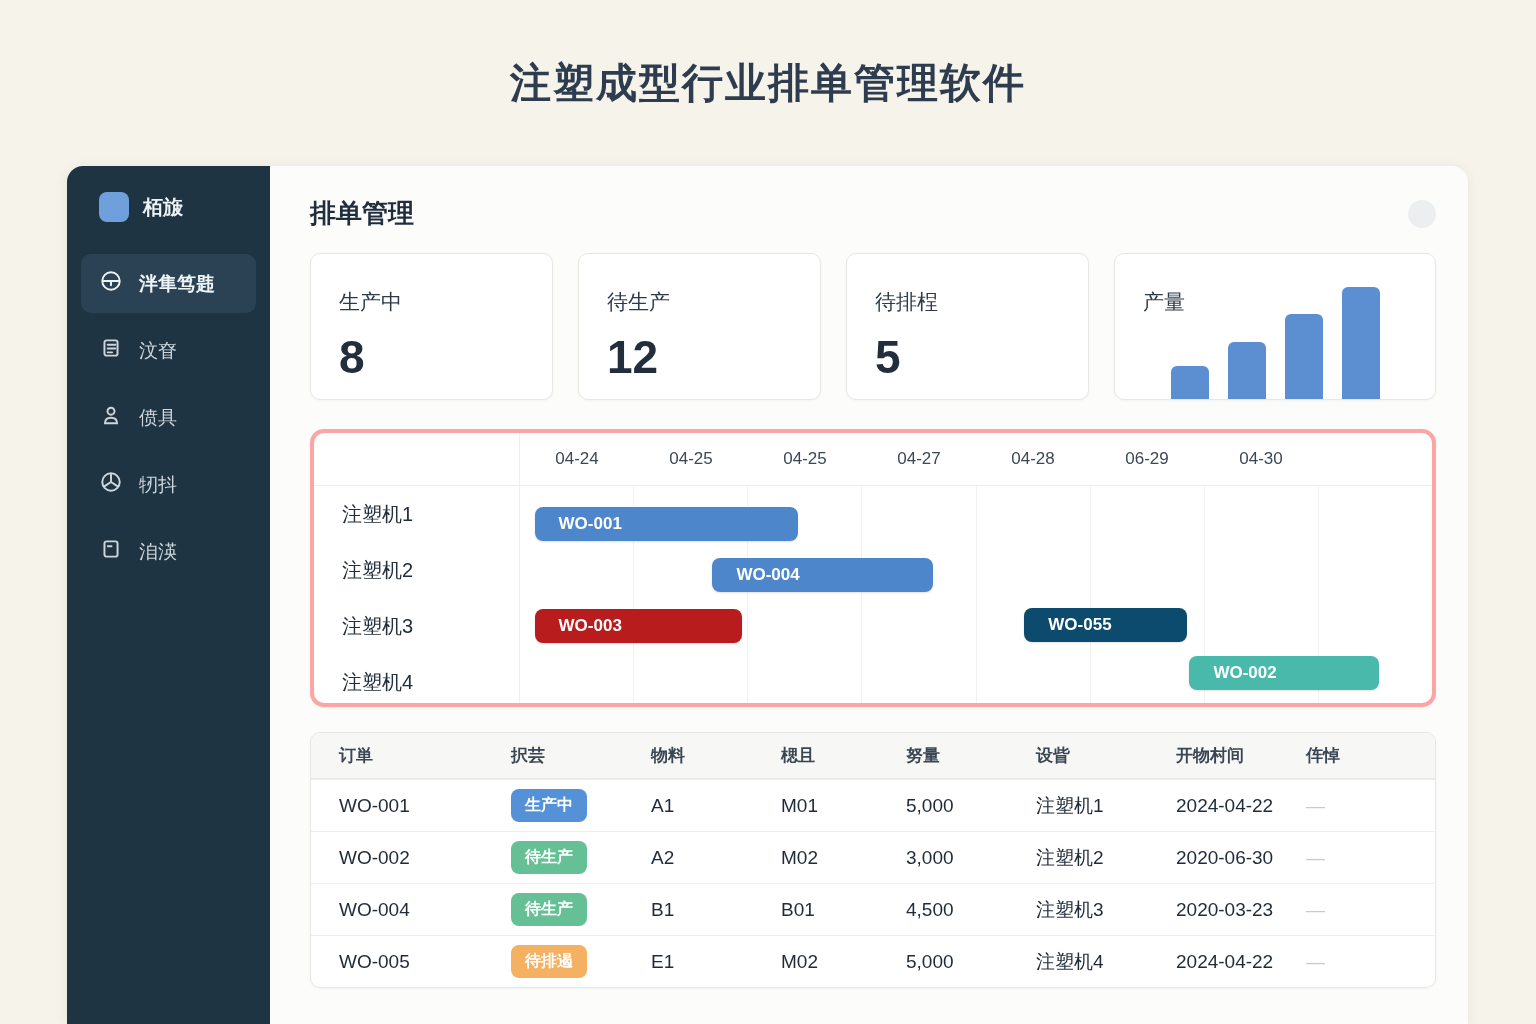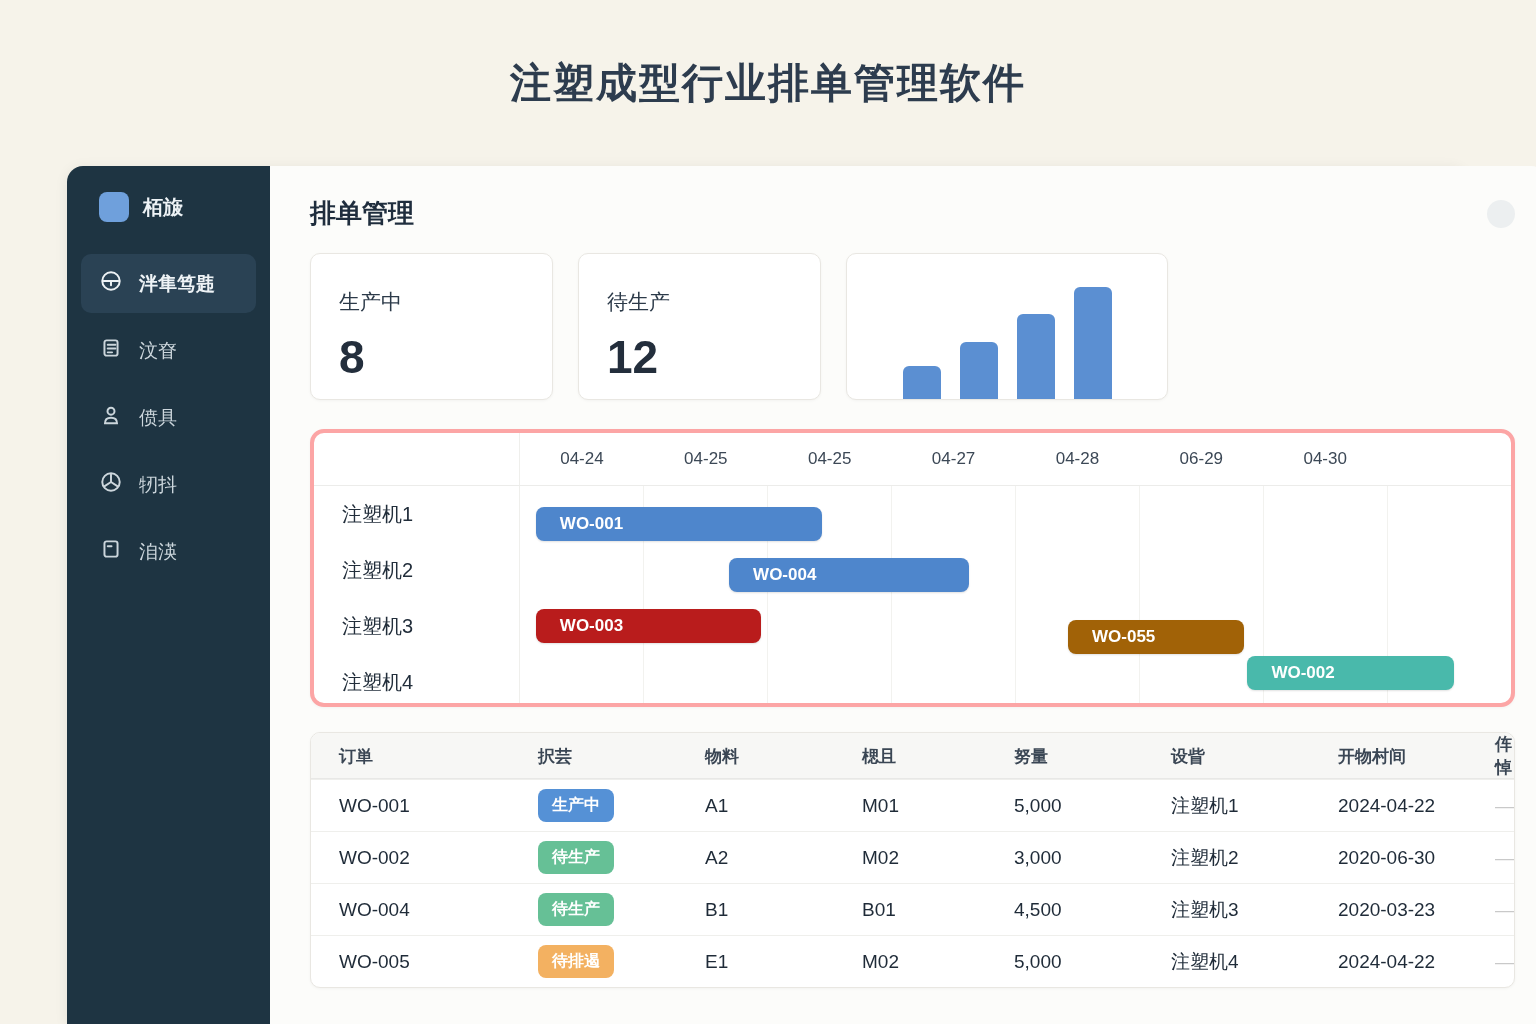--- a/index.html
+++ b/index.html
@@ -57,27 +57,27 @@
   .gantt-timeline { flex:1; position:relative; border-left:1px solid #efefec; }
   .gantt-cols { position:absolute; inset:0; display:flex; }
   .gantt-col { flex:1; }
   .gantt-col + .gantt-col { border-left:1px solid #f2f2ef; }
   [data-name="gantt-bar"] { position:absolute; height:34px; border-radius:8px; color:#ffffff; font-size:17px;
     font-weight:600; display:flex; align-items:center; padding-left:24px; cursor:pointer;
     box-shadow:0 1px 2px rgba(0,0,0,.12); white-space:nowrap; }
   [data-name="gantt-bar"].blue   { background:#4e86cc; }
   [data-name="gantt-bar"].green  { background:#b91c1c; }
   [data-name="gantt-bar"].teal   { background:#49b9ab; }
-  [data-name="gantt-bar"].orange { background:#a16207;margin-top:12px; }
+  [data-name="gantt-bar"].orange { background:#0c4a6e; }
 
   
   .table { background:#ffffff; border:1px solid #e9e7e2; border-radius:10px; overflow:hidden;
            box-shadow:0 1px 3px rgba(0,0,0,.04); }
   .t-row { display:grid; grid-template-columns:172px 140px 130px 125px 130px 140px 130px 1fr;
-           align-items:center; padding-left:28px; height:52px;gap:27px; }
+           align-items:center; padding-left:28px; height:52px; }
   .t-head { background:#f7f7f5; height:46px; border-bottom:1px solid #e8e8e6; }
   .t-head span { font-size:17px; font-weight:700; color:#3a4654; }
   .t-row + .t-row:not(.t-head) { border-top:1px solid #efefec; }
   .t-cell { font-size:19px; color:#1f2b38; }
   .t-dash { color:#c9c9c9; }
   [data-name="status-badge"] { display:inline-block; padding:6px 14px; border-radius:8px; color:#ffffff;
     font-size:16px; font-weight:600; }
   [data-name="status-badge"].blue   { background:#5591d6; }
   [data-name="status-badge"].green  { background:#66c096; }
   [data-name="status-badge"].orange { background:#f3b161; }
@@ -162,21 +162,26 @@
 
     <div class="cards" data-name="stat-cards">
       <div class="card" data-name="stat-card-in-production">
         <div class="card-label" data-name="stat-card-label">生产中</div>
         <div class="card-value" data-name="stat-card-value">8</div>
       </div>
       <div class="card" data-name="stat-card-pending-production">
         <div class="card-label" data-name="stat-card-label">待生产</div>
         <div class="card-value" data-name="stat-card-value">12</div>
       </div>
+      <div class="card" data-name="stat-card-pending-schedule">
+        <div class="card-label" data-name="stat-card-label">待排桯</div>
+        <div class="card-value" data-name="stat-card-value">5</div>
+      </div>
       <div class="card chart-card" data-name="stat-card-output">
+        <div class="card-label" data-name="stat-card-label">产量</div>
         <div class="mini-chart" data-name="output-bar-chart">
           <div class="mini-bar" data-name="bar" style="height: 33px;"></div>
           <div class="mini-bar" data-name="bar" style="height: 57px;"></div>
           <div class="mini-bar" data-name="bar" style="height: 85px;"></div>
           <div class="mini-bar" data-name="bar" style="height: 112px;"></div>
         </div>
       </div>
     </div>
 
     <div class="gantt" data-name="gantt-panel">

